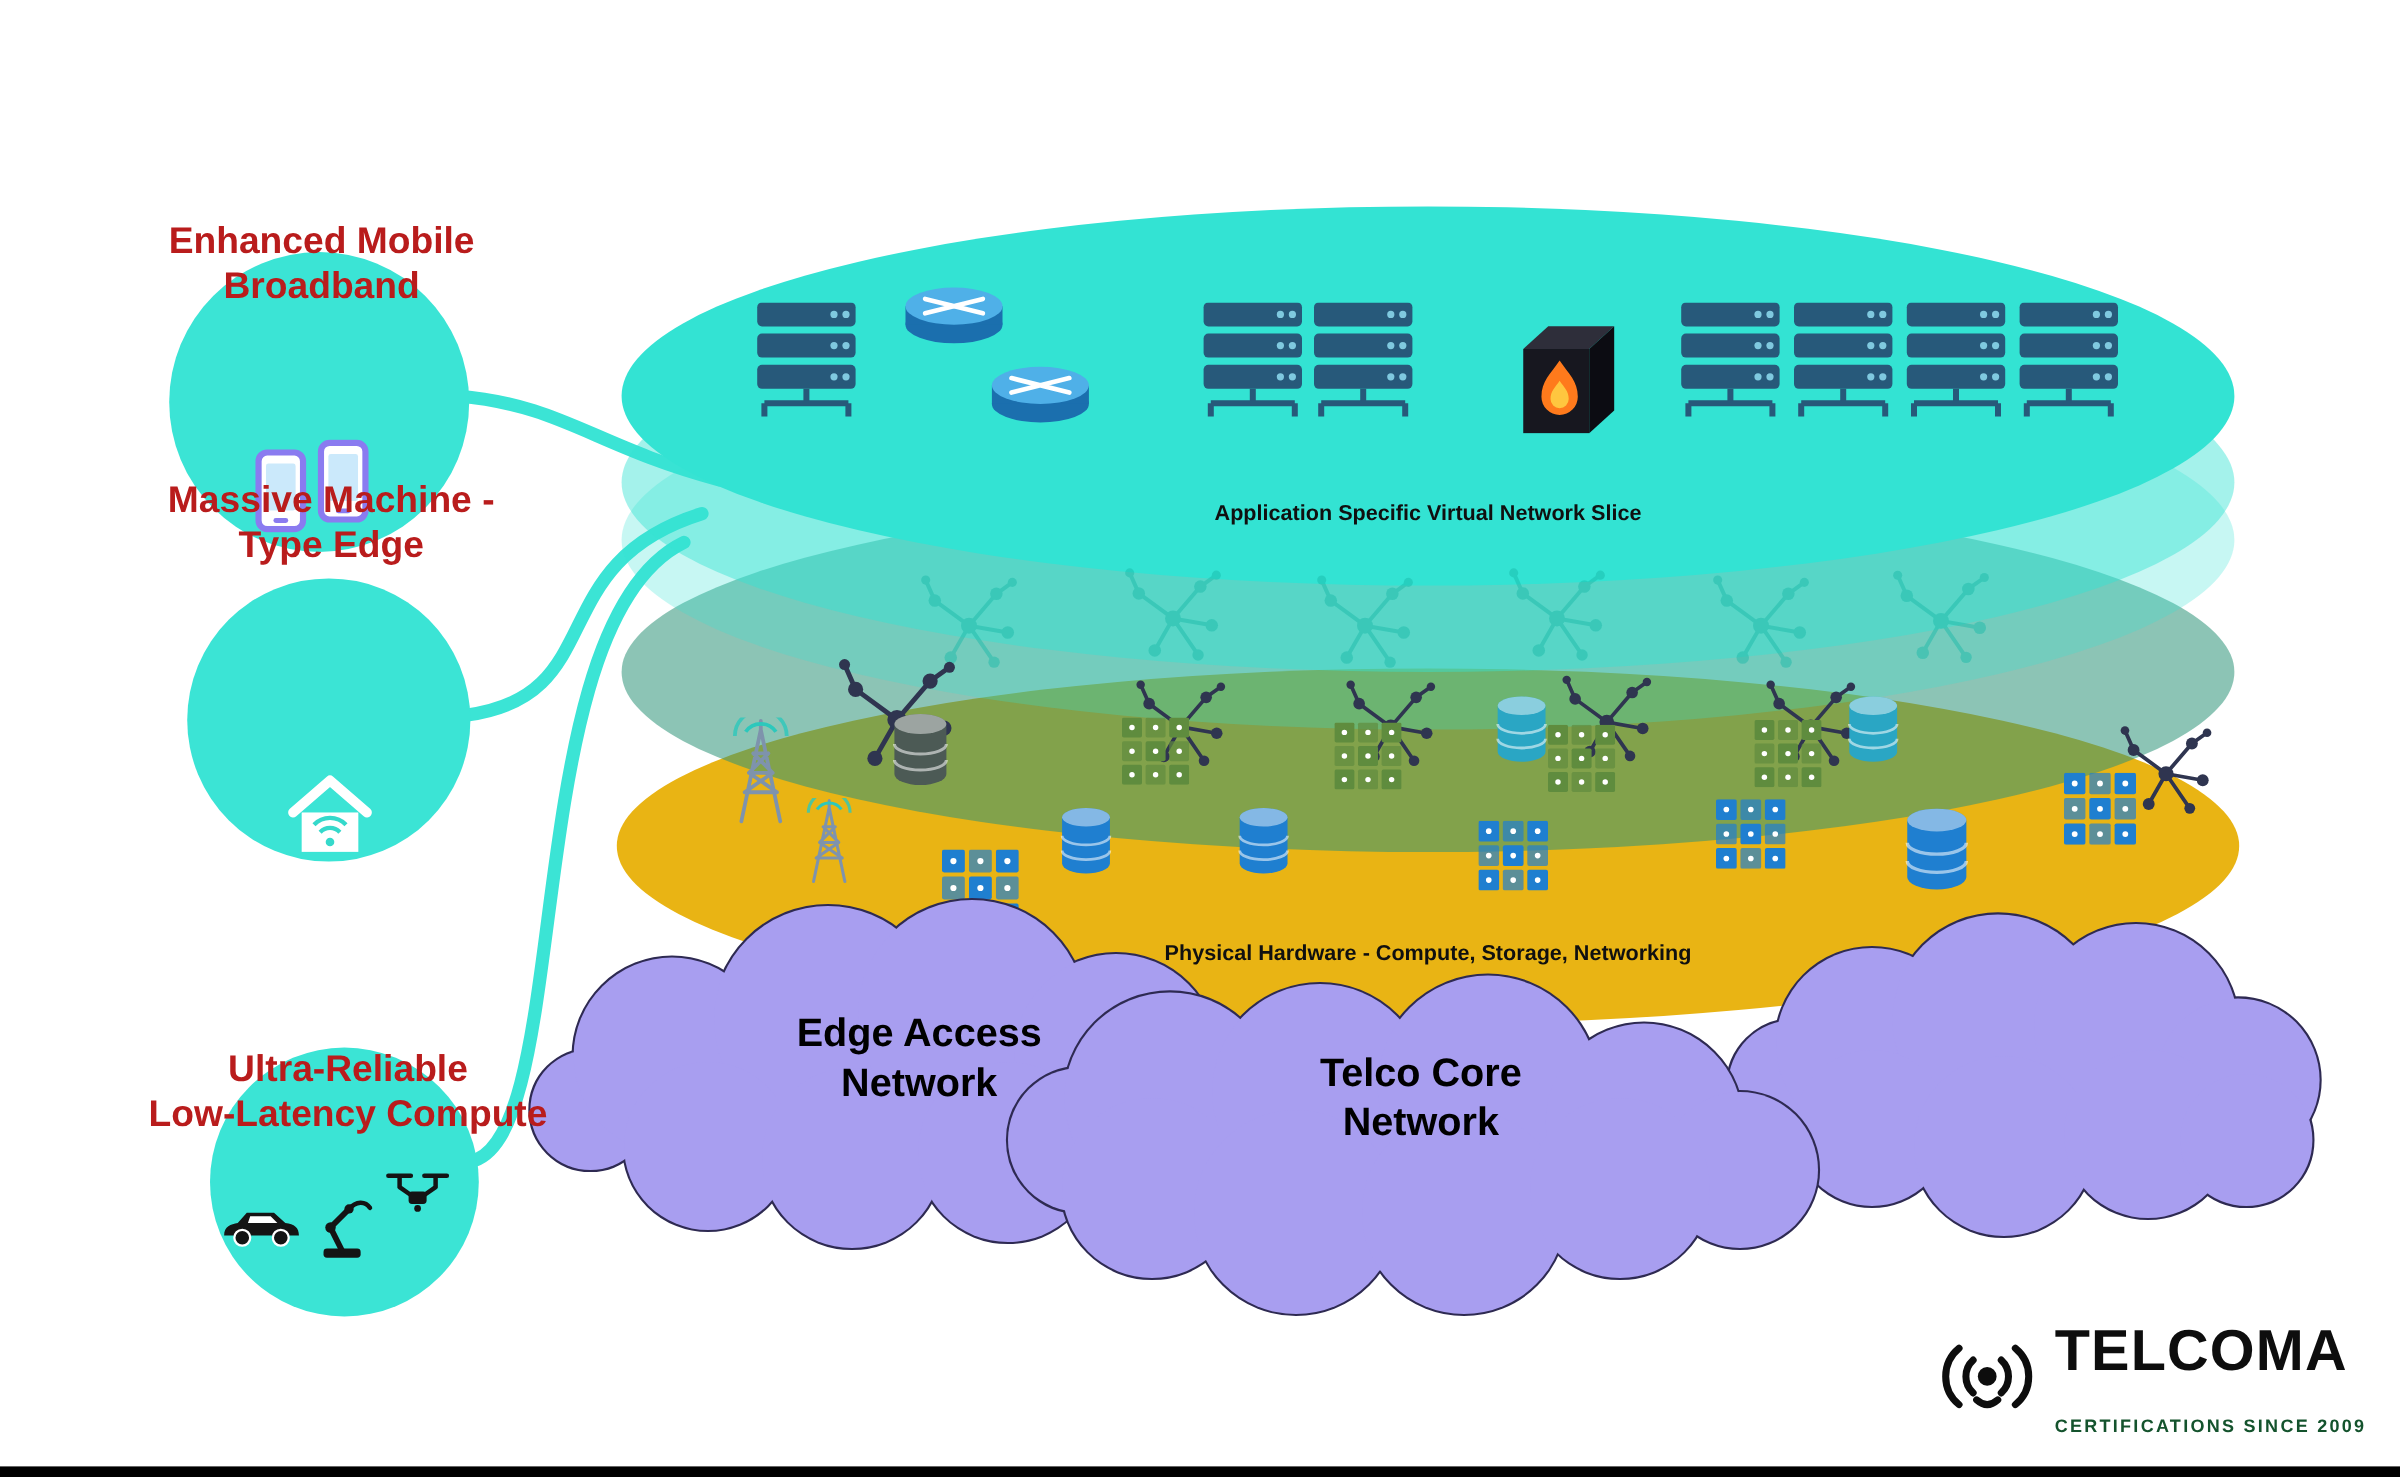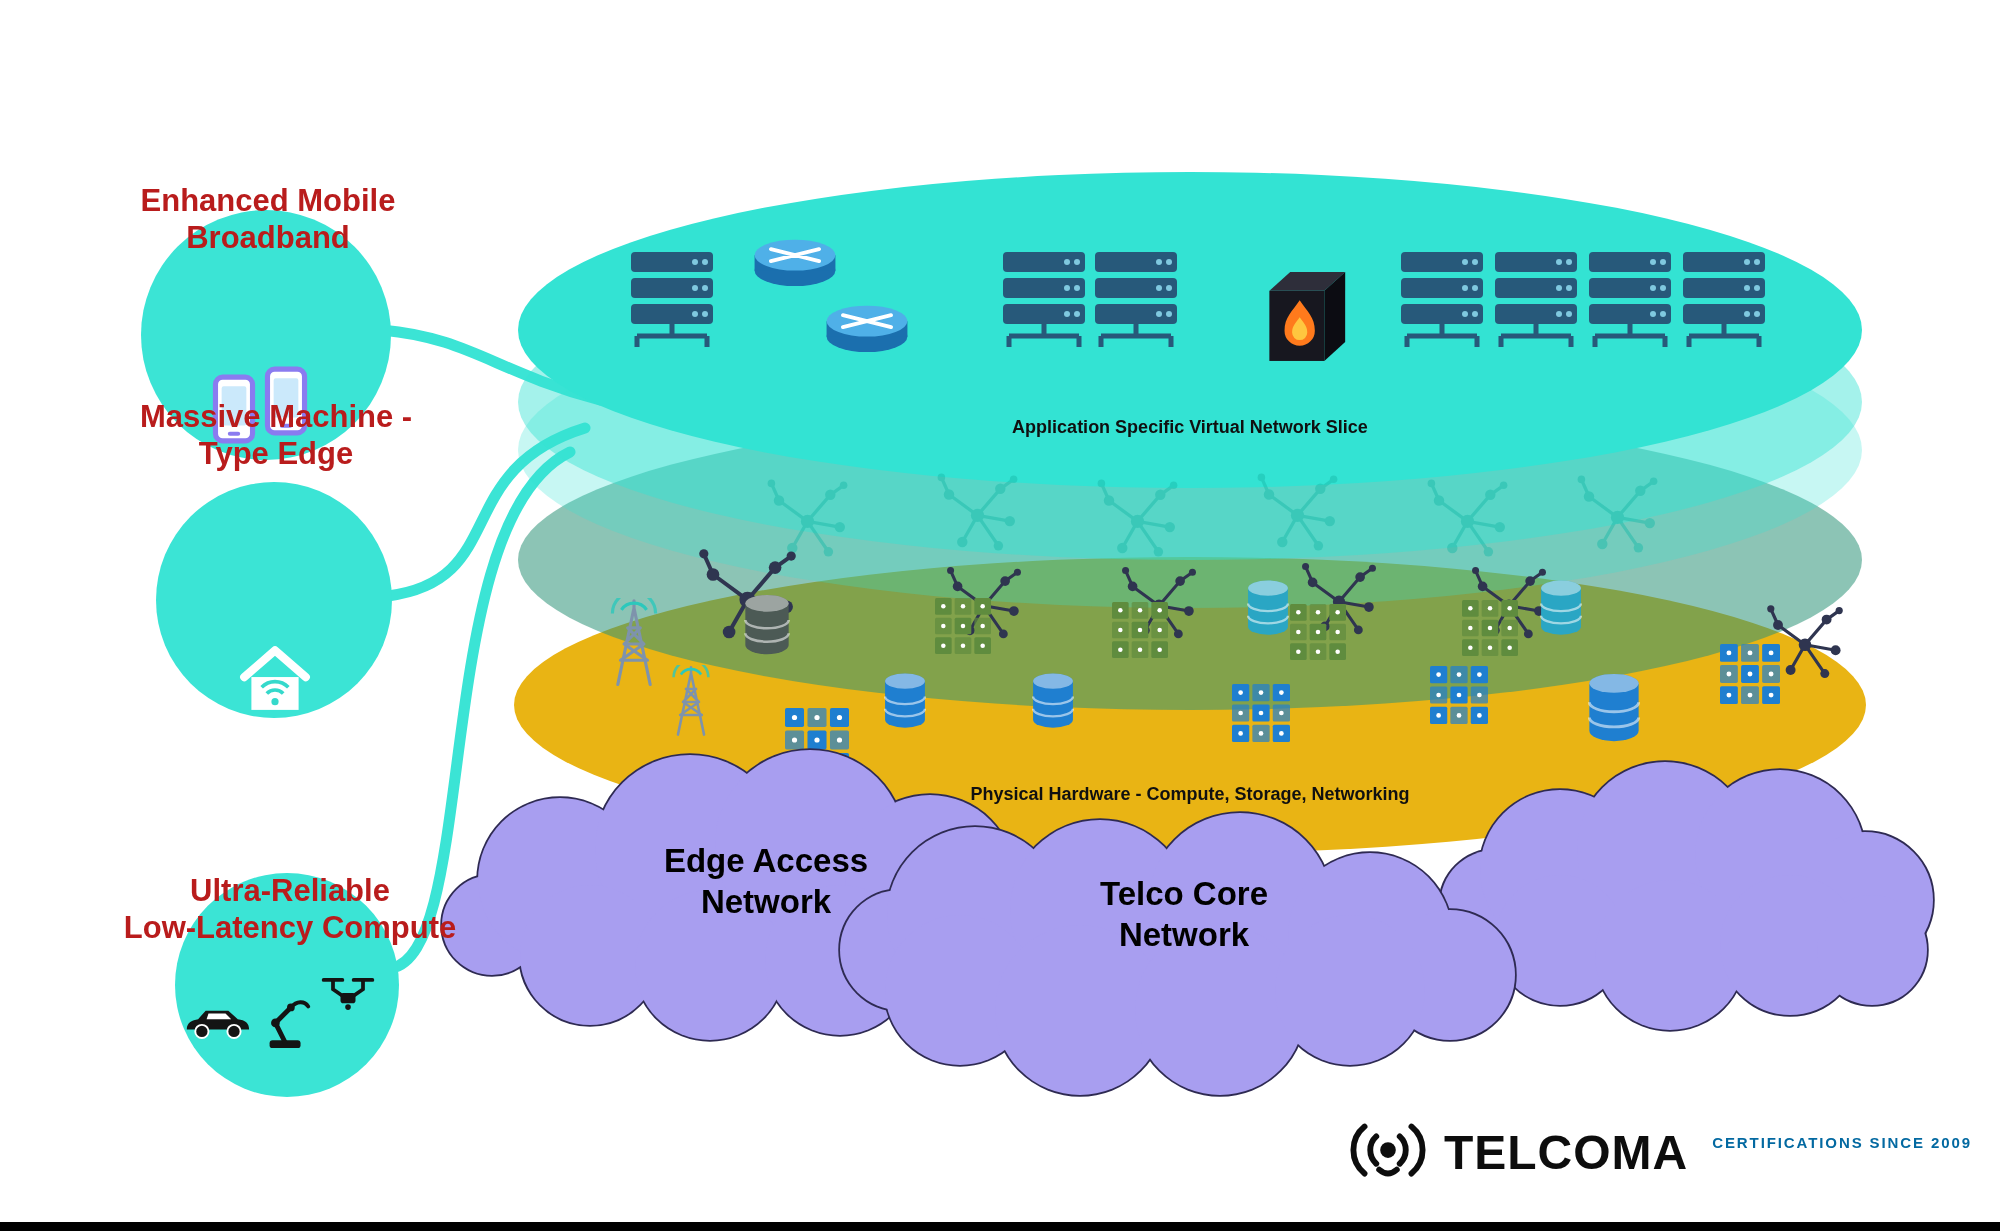--- a/index.html
+++ b/index.html
@@ -8,23 +8,23 @@
   .scene{position:absolute;left:0;top:0;}
   .title{position:absolute;top:60px;left:0;right:0;text-align:center;
          font-size:44px;font-weight:700;color:#0a0a0a;letter-spacing:.5px;}
   .uc-label{position:absolute;transform:translateX(-50%);text-align:center;
             font-size:31px;font-weight:700;line-height:1.2;color:#b91c1c;white-space:nowrap;}
   .layer-caption{position:absolute;transform:translateX(-50%);font-size:18px;font-weight:600;
                  color:#101010;white-space:nowrap;}
   .cloud-label{position:absolute;transform:translateX(-50%);text-align:center;
                font-size:33px;font-weight:600;line-height:1.25;color:#000;white-space:nowrap;}
   .logo{position:absolute;right:28px;bottom:34px;display:flex;align-items:center;gap:12px;}
-  .logo-text{display:flex;gap:24px;}
+  .logo-text{display:flex;flex-direction:column;gap:24px;}
   .logo-name{font-size:48px;font-weight:800;color:#0d0d0d;letter-spacing:1px;line-height:1;}
-  .logo-tag{font-size:15px;font-weight:600;color:#0369a1;letter-spacing:1.9px;margin-top:5px;}
+  .logo-tag{font-size:15px;font-weight:600;color:#14532d;letter-spacing:1.9px;margin-top:5px;}
   .bottom-bar{position:absolute;left:0;right:0;bottom:0;height:9px;background:#000;}
   .cloud-outline{fill:#A89EF0;stroke:#2E2A52;stroke-width:3.5;}
   .cloud-body{fill:#A89EF0;stroke:none;}
 </style>
 </head>
 <body>
 
 <div id="canvas">
 
   <svg class="scene" width="2000" height="1231" viewBox="0 0 2000 1231">

